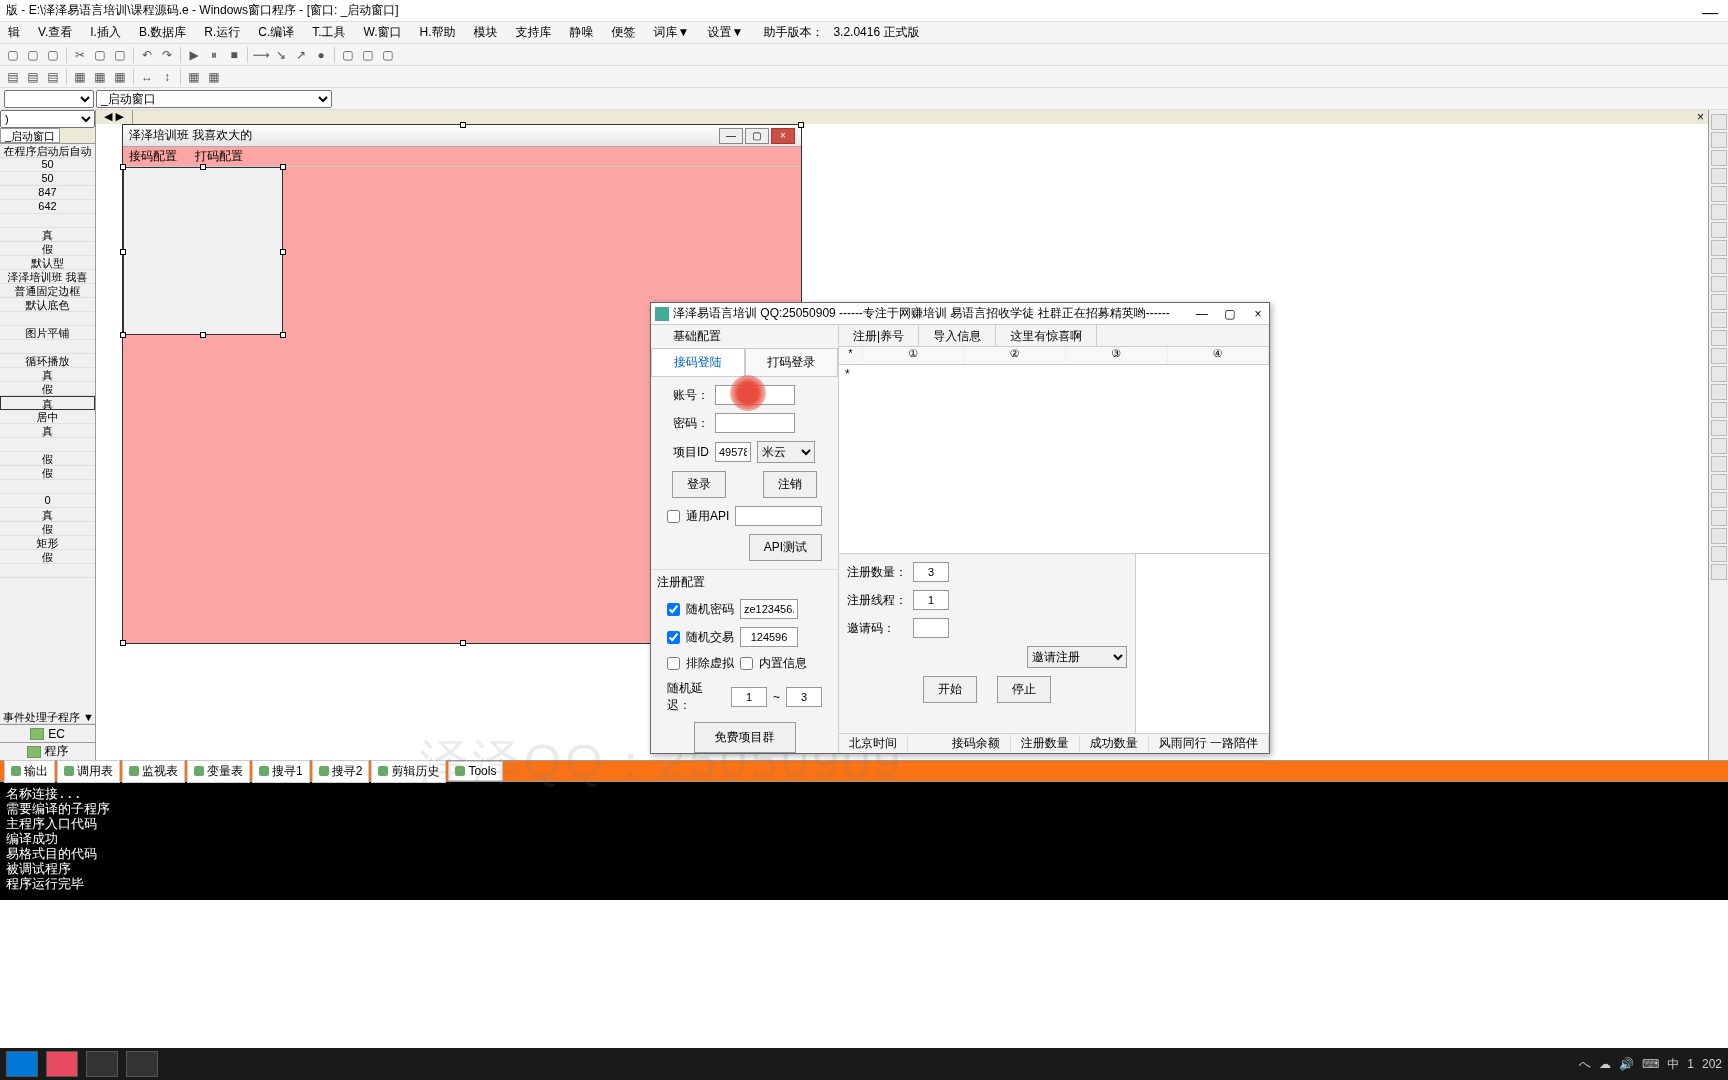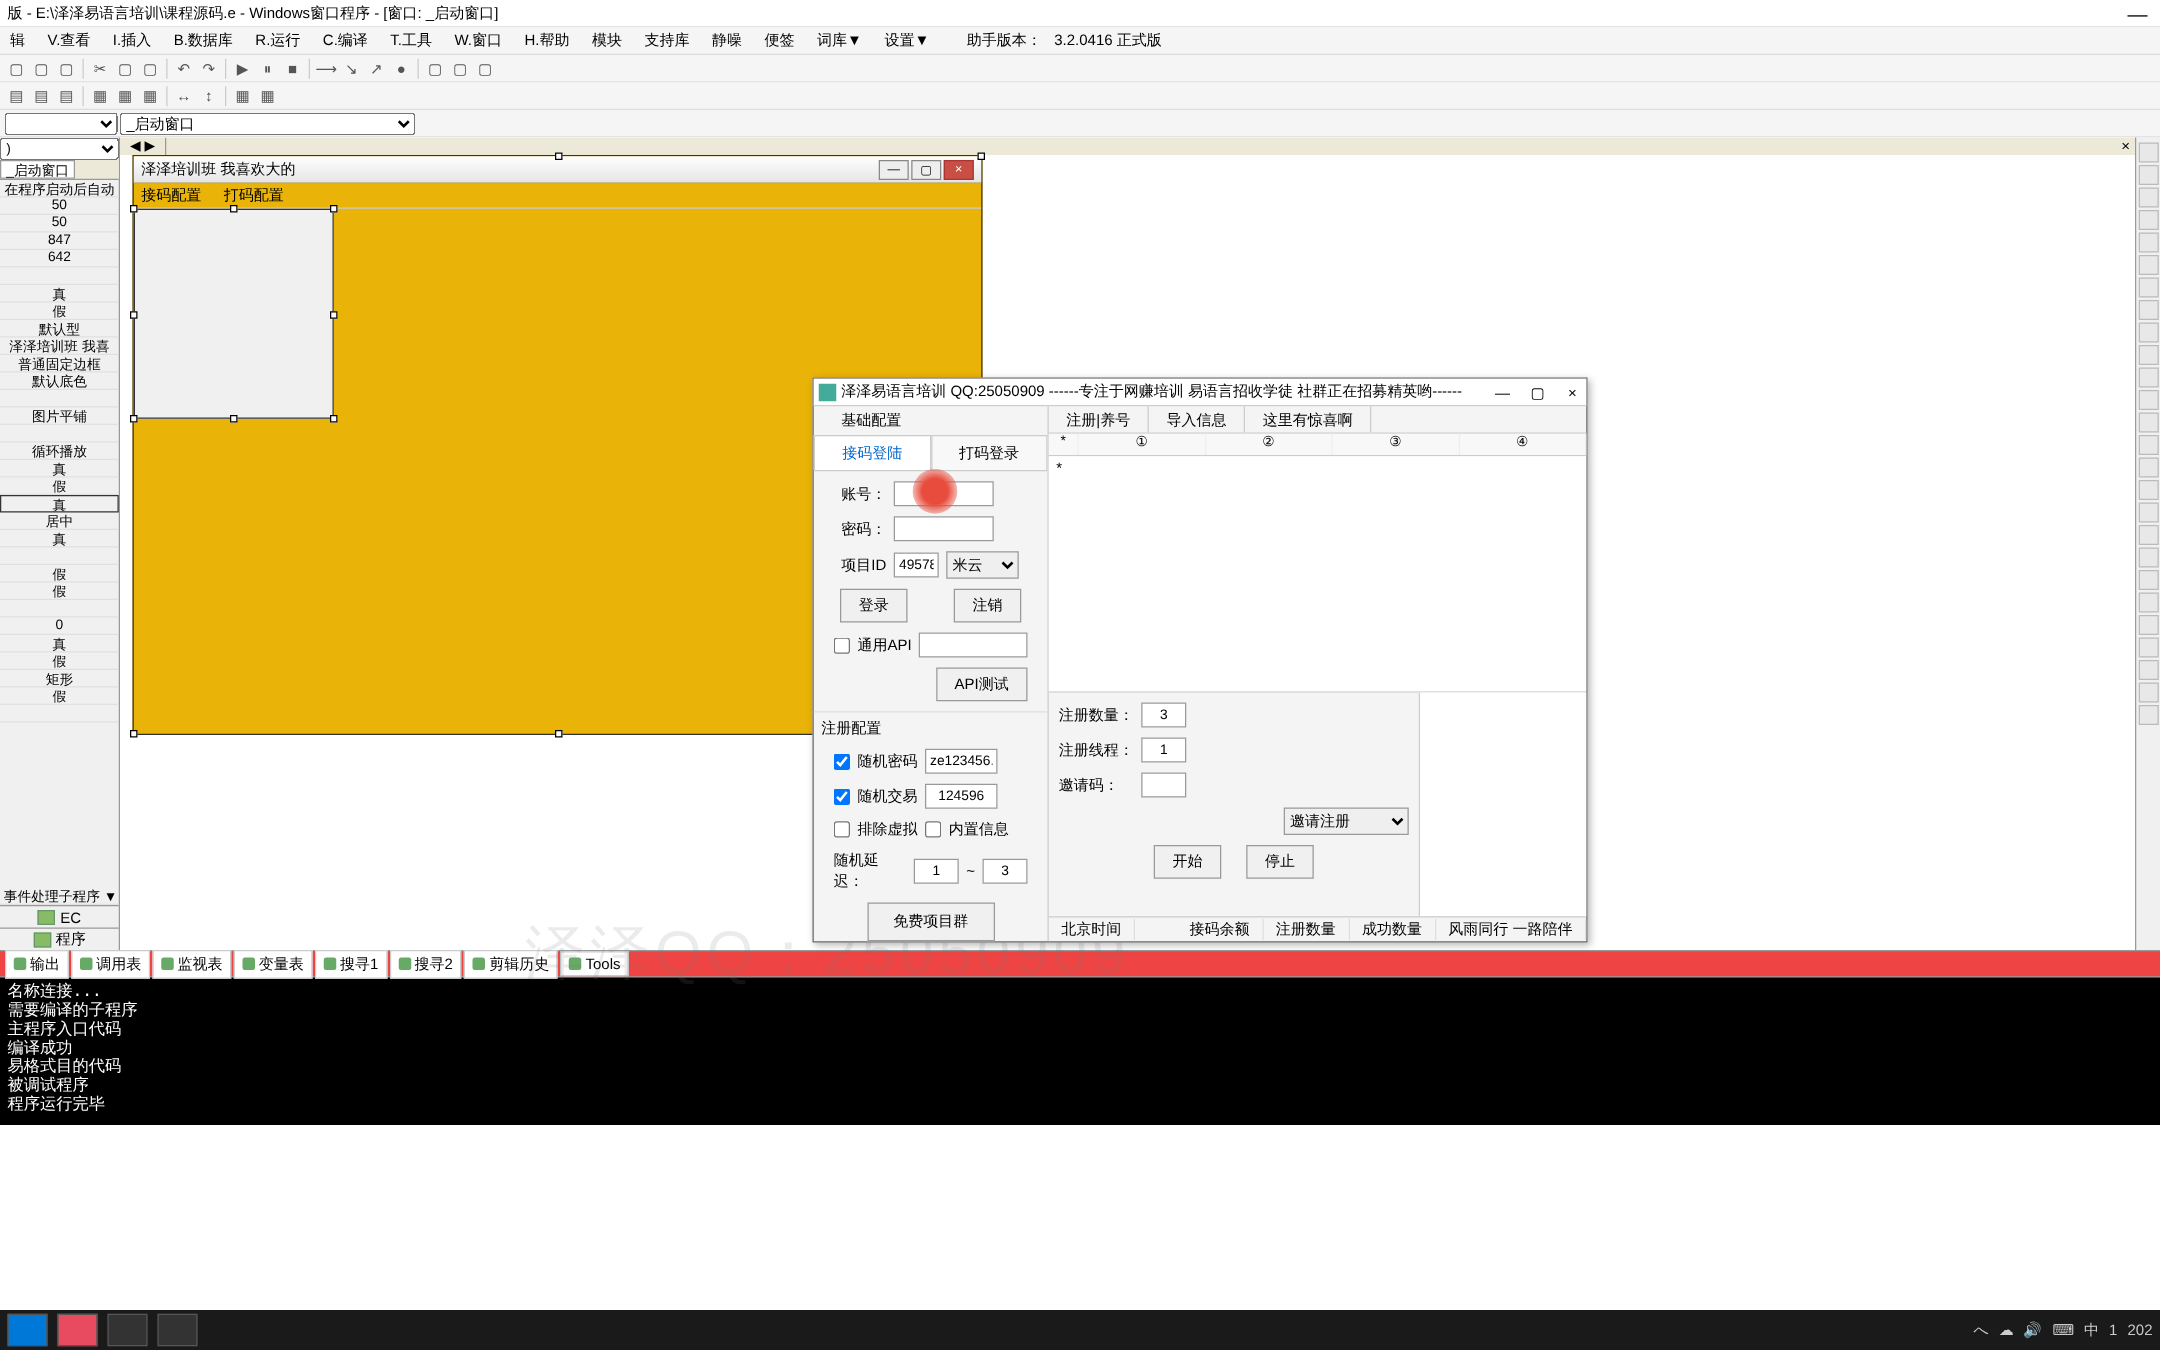--- a/index.html
+++ b/index.html
@@ -5,21 +5,21 @@
 * { margin: 0; padding: 0; box-sizing: border-box; font-family: "Microsoft YaHei", "SimSun", sans-serif; font-size: 12px; }
 html, body { width: 1728px; height: 1080px; overflow: hidden; background: #fff; }
 
 
 .title-bar { height: 22px; background: #fff; border-bottom: 1px solid #ddd; padding: 3px 6px; display: flex; align-items: center; }
 .title-bar span { color: #000; }
 
 
 .menu-bar { height: 22px; background: #f5f5f5; border-bottom: 1px solid #ddd; display: flex; align-items: center; padding: 0 4px; gap: 10px; }
 .menu-bar .menu-item { padding: 2px 4px; cursor: default; }
-.menu-bar .version { margin-left: 16px; }
+.menu-bar .version { margin-left: 6px; }
 
 
 .toolbar-row { height: 22px; background: #f5f5f5; border-bottom: 1px solid #ddd; display: flex; align-items: center; padding: 0 4px; gap: 2px; }
 .toolbar-row .tb-btn { width: 18px; height: 18px; border: 1px solid transparent; display: inline-flex; align-items: center; justify-content: center; color: #555; }
 .toolbar-row .tb-sep { width: 1px; height: 16px; background: #ccc; margin: 0 2px; }
 .toolbar-row select { height: 18px; font-size: 12px; }
 
 
 .main-area { display: flex; height: 650px; position: relative; }
 
@@ -31,21 +31,21 @@
 .left-panel .bottom-section { margin-top: auto; }
 .left-panel .btn-row { height: 18px; border-top: 1px solid #999; display: flex; align-items: center; justify-content: center; font-size: 11px; gap: 4px; }
 .btn-row .ic { width: 14px; height: 12px; background: #8b6; border: 1px solid #696; }
 
 
 .design-canvas { flex: 1; background: #fff; position: relative; overflow: hidden; }
 .canvas-tabs { height: 14px; background: #ece9d8; display: flex; }
 .canvas-tabs .ct { padding: 0 8px; border-right: 1px solid #999; font-size: 11px; }
 .canvas-tabs .close-x { margin-left: auto; padding: 0 4px; }
 
-.design-window { position: absolute; left: 10px; top: 14px; width: 680px; height: 464px; background: #eab308; border: 1px solid #333; }
+.design-window { position: absolute; left: 26px; top: 14px; width: 680px; height: 520px; background: #fca5a5; border: 1px solid #333; }
 .design-window .dw-title { height: 22px; background: linear-gradient(#fff,#e5e5e5); border-bottom: 1px solid #aaa; display: flex; align-items: center; padding: 0 6px; }
 .design-window .dw-ctrls { margin-left: auto; display: flex; gap: 2px; }
 .design-window .dw-ctrls .wc { width: 24px; height: 16px; border: 1px solid #888; background: #eee; display: flex; align-items: center; justify-content: center; font-size: 10px; }
 .design-window .dw-ctrls .wc.red { background: #c94f44; color: #fff; border-color: #a33; }
 .design-window .dw-menu { height: 20px; display: flex; align-items: center; padding: 0 6px; gap: 18px; border-bottom: 1px solid #ccc; }
 .design-window .dw-body { flex: 1; background-image: radial-gradient(#888 0.5px, transparent 0.5px); background-size: 8px 8px; height: calc(100% - 42px); position: relative; }
 .design-window .dw-panel { position: absolute; left: 0; top: 0; width: 160px; height: 168px; background: #f0f0f0; border: 1px solid #333; }
 .sel-handle { width: 6px; height: 6px; background: #fff; border: 1px solid #000; position: absolute; }
 
 
@@ -86,21 +86,21 @@
 .dialog .split-bottom { height: 180px; display: flex; border-top: 1px solid #ccc; }
 .dialog .split-bottom .sb-left { width: 296px; padding: 8px; display: flex; flex-direction: column; gap: 8px; }
 .dialog .split-bottom .sb-right { flex: 1; border-left: 1px solid #ccc; background: #fff; }
 .dialog .status-row { height: 20px; border-top: 1px solid #ccc; display: flex; align-items: center; font-size: 11px; }
 .dialog .status-row .st { padding: 0 10px; border-right: 1px solid #ddd; }
 .dialog .status-row .st.flex { flex: 1; }
 
 .cursor-marker { position: absolute; left: 730px; top: 265px; width: 36px; height: 36px; border-radius: 50%; background: radial-gradient(#e74c3c 40%, rgba(231,76,60,0.4) 70%, transparent 72%); z-index: 60; pointer-events: none; }
 
 
-.bottom-tabs { height: 22px; background: #ef4444; border-top: 1px solid #999; border-bottom: 1px solid #999; display: flex; align-items: center; padding: 0 4px; gap: 2px; }
+.bottom-tabs { height: 22px; background: #f97316; border-top: 1px solid #999; border-bottom: 1px solid #999; display: flex; align-items: center; padding: 0 4px; gap: 2px; }
 .bottom-tabs .bt { padding: 2px 6px; border: 1px solid #ccc; background: #fff; display: flex; align-items: center; gap: 3px; font-size: 11px; }
 .bottom-tabs .bt .bi { width: 10px; height: 10px; background: #6a6; border-radius: 2px; }
 
 .output { height: 118px; background: #000; color: #fff; font-family: "SimSun", monospace; font-size: 13px; padding: 4px 6px; line-height: 15px; white-space: pre; overflow: hidden; }
 
 
 .taskbar { position: absolute; left: 0; bottom: 0; width: 100%; height: 32px; background: #1a1a1a; display: flex; align-items: center; padding: 0 6px; gap: 8px; }
 .taskbar .tb-item { width: 32px; height: 26px; background: #333; border: 1px solid #555; }
 .taskbar .tray { margin-left: auto; display: flex; gap: 8px; color: #ccc; font-size: 11px; align-items: center; }
 .sys-min { position: absolute; right: 10px; top: 4px; font-size: 16px; }

